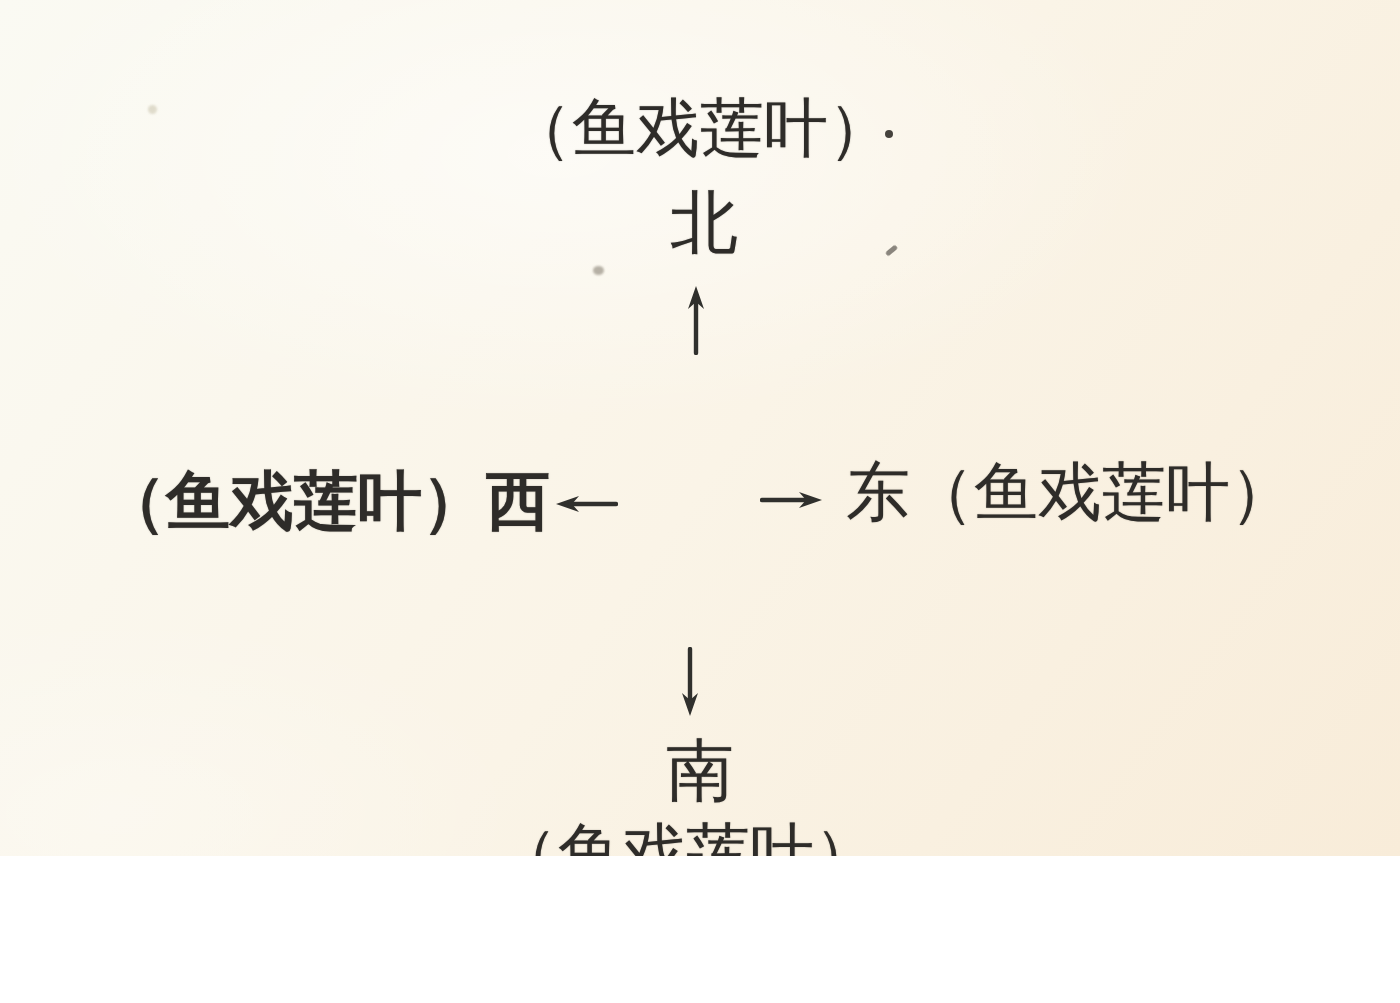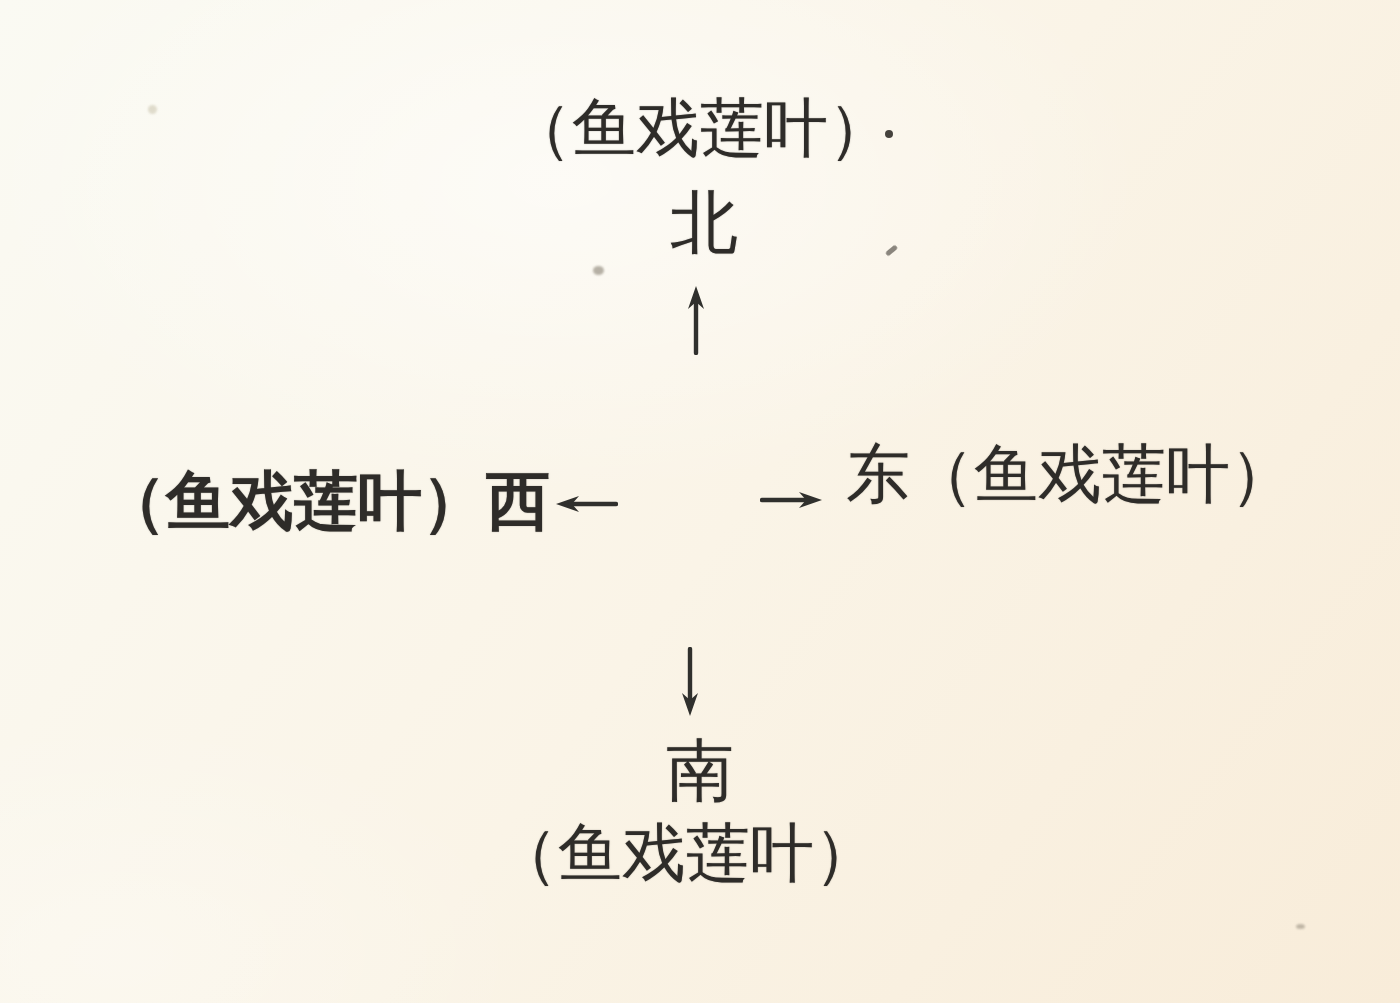--- a/index.html
+++ b/index.html
@@ -1,19 +1,19 @@
 <!DOCTYPE html>
 <html><head>
 <meta charset="utf-8">
 <style>
   html, body { margin: 0; padding: 0; }
   .page {
     position: relative;
     width: 1400px;
-    height: 1003px;
+    height: 856px;
     overflow: hidden;
     background:
       radial-gradient(60% 45% at 40% 18%, rgba(255,255,255,0.55), rgba(255,255,255,0) 70%),
       radial-gradient(50% 40% at 8% 95%, rgba(255,255,255,0.25), rgba(255,255,255,0) 60%),
       linear-gradient(126deg, #fafaf3 0%, #faf4e7 52%, #f8ecd9 100%);
     font-family: "Liberation Serif", "DejaVu Serif", serif;
     color: #2e2c29;
   }
   .cn {
     position: absolute;
@@ -56,21 +56,21 @@
     </svg>
   </div>
 
   <div class="arrow" style="left:760px; top:488px;">
     <svg width="64" height="24" viewBox="0 0 64 24">
       <polygon points="62,12 39,4 46,12 39,20" fill="#30302d"></polygon>
       <line x1="2" y1="12" x2="48" y2="12" stroke="#30302d" stroke-width="4.4" stroke-linecap="round"></line>
     </svg>
   </div>
 
-  <div class="cn phrase row-mid" style="right:106px; top:443px;"><span>东</span><span>（鱼戏莲叶）</span></div>
+  <div class="cn phrase row-mid" style="right:106px; top:461px;"><span>东</span><span>（鱼戏莲叶）</span></div>
 
   <div class="arrow" style="left:677px; top:647px;">
     <svg width="26" height="70" viewBox="0 0 26 70">
       <line x1="13" y1="2" x2="13" y2="55" stroke="#30302d" stroke-width="4.4" stroke-linecap="round"></line>
       <polygon points="13,69 5,46 13,53 21,46" fill="#30302d"></polygon>
     </svg>
   </div>
 
   <div class="cn dir-big centered" style="top:737px;">南</div>
   <div class="cn phrase centered" style="top:822px; margin-left:-14px;">（鱼戏莲叶）</div>

